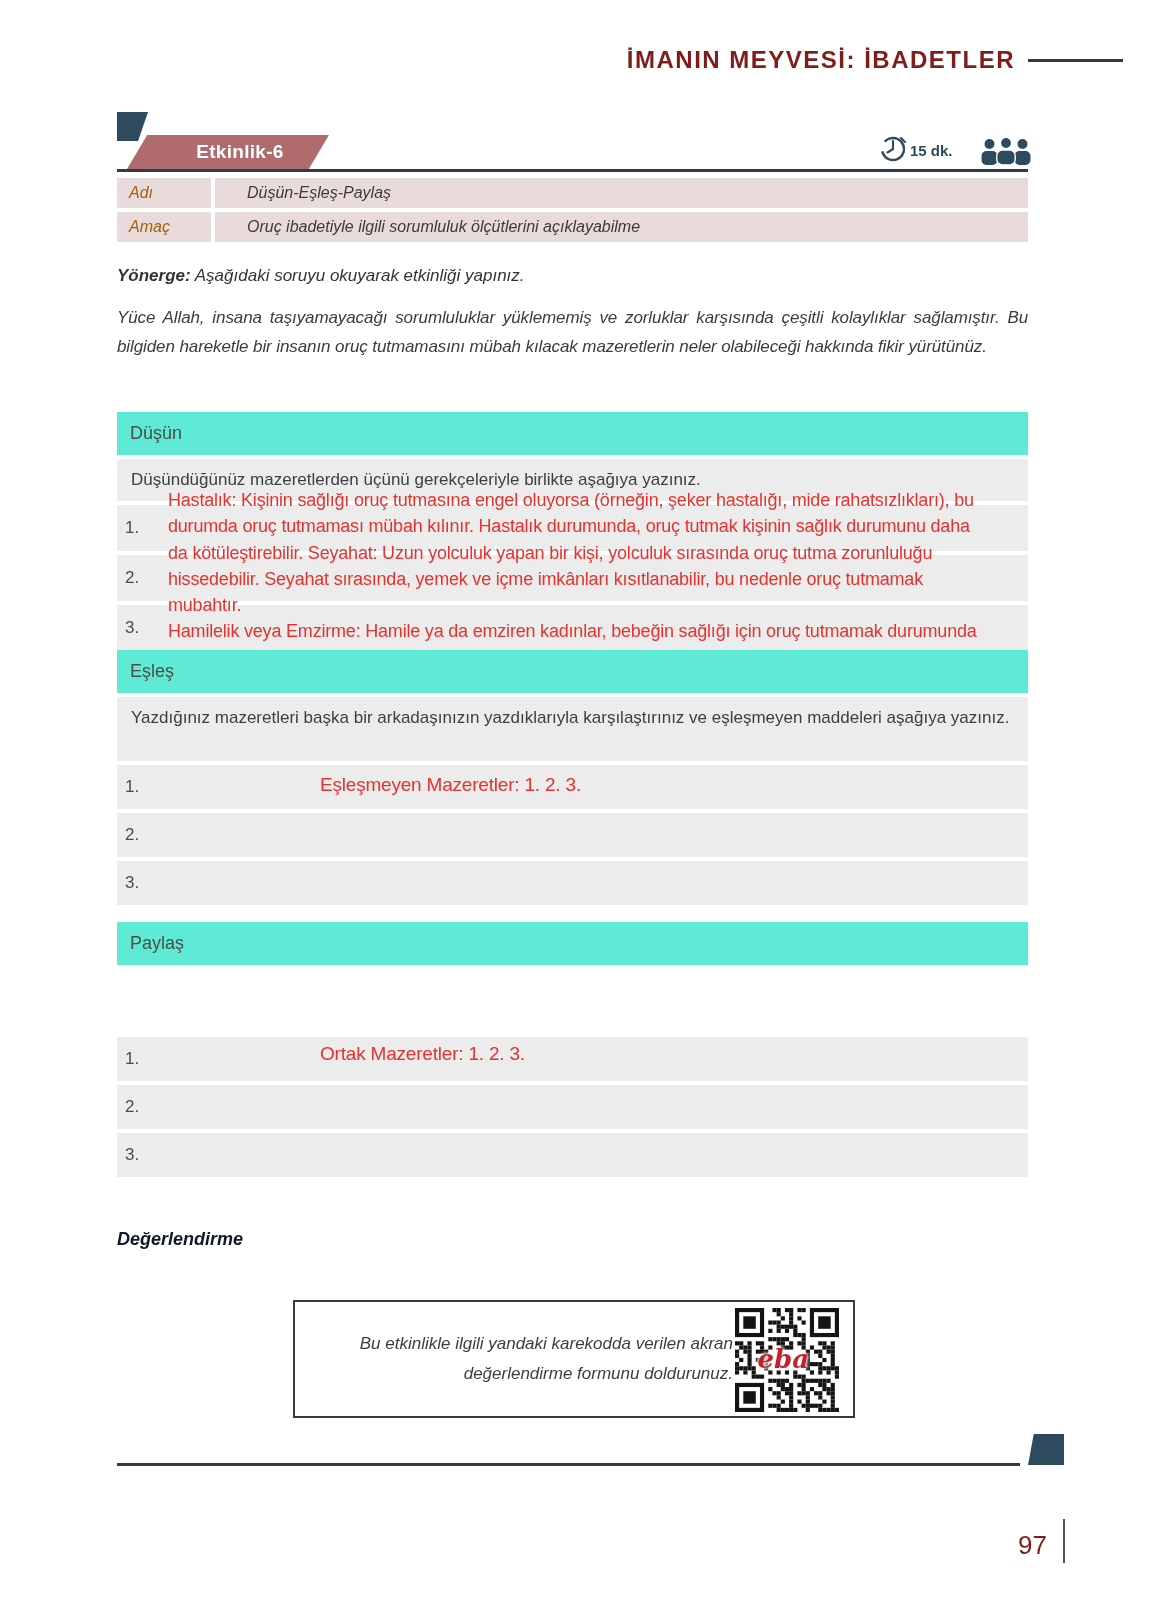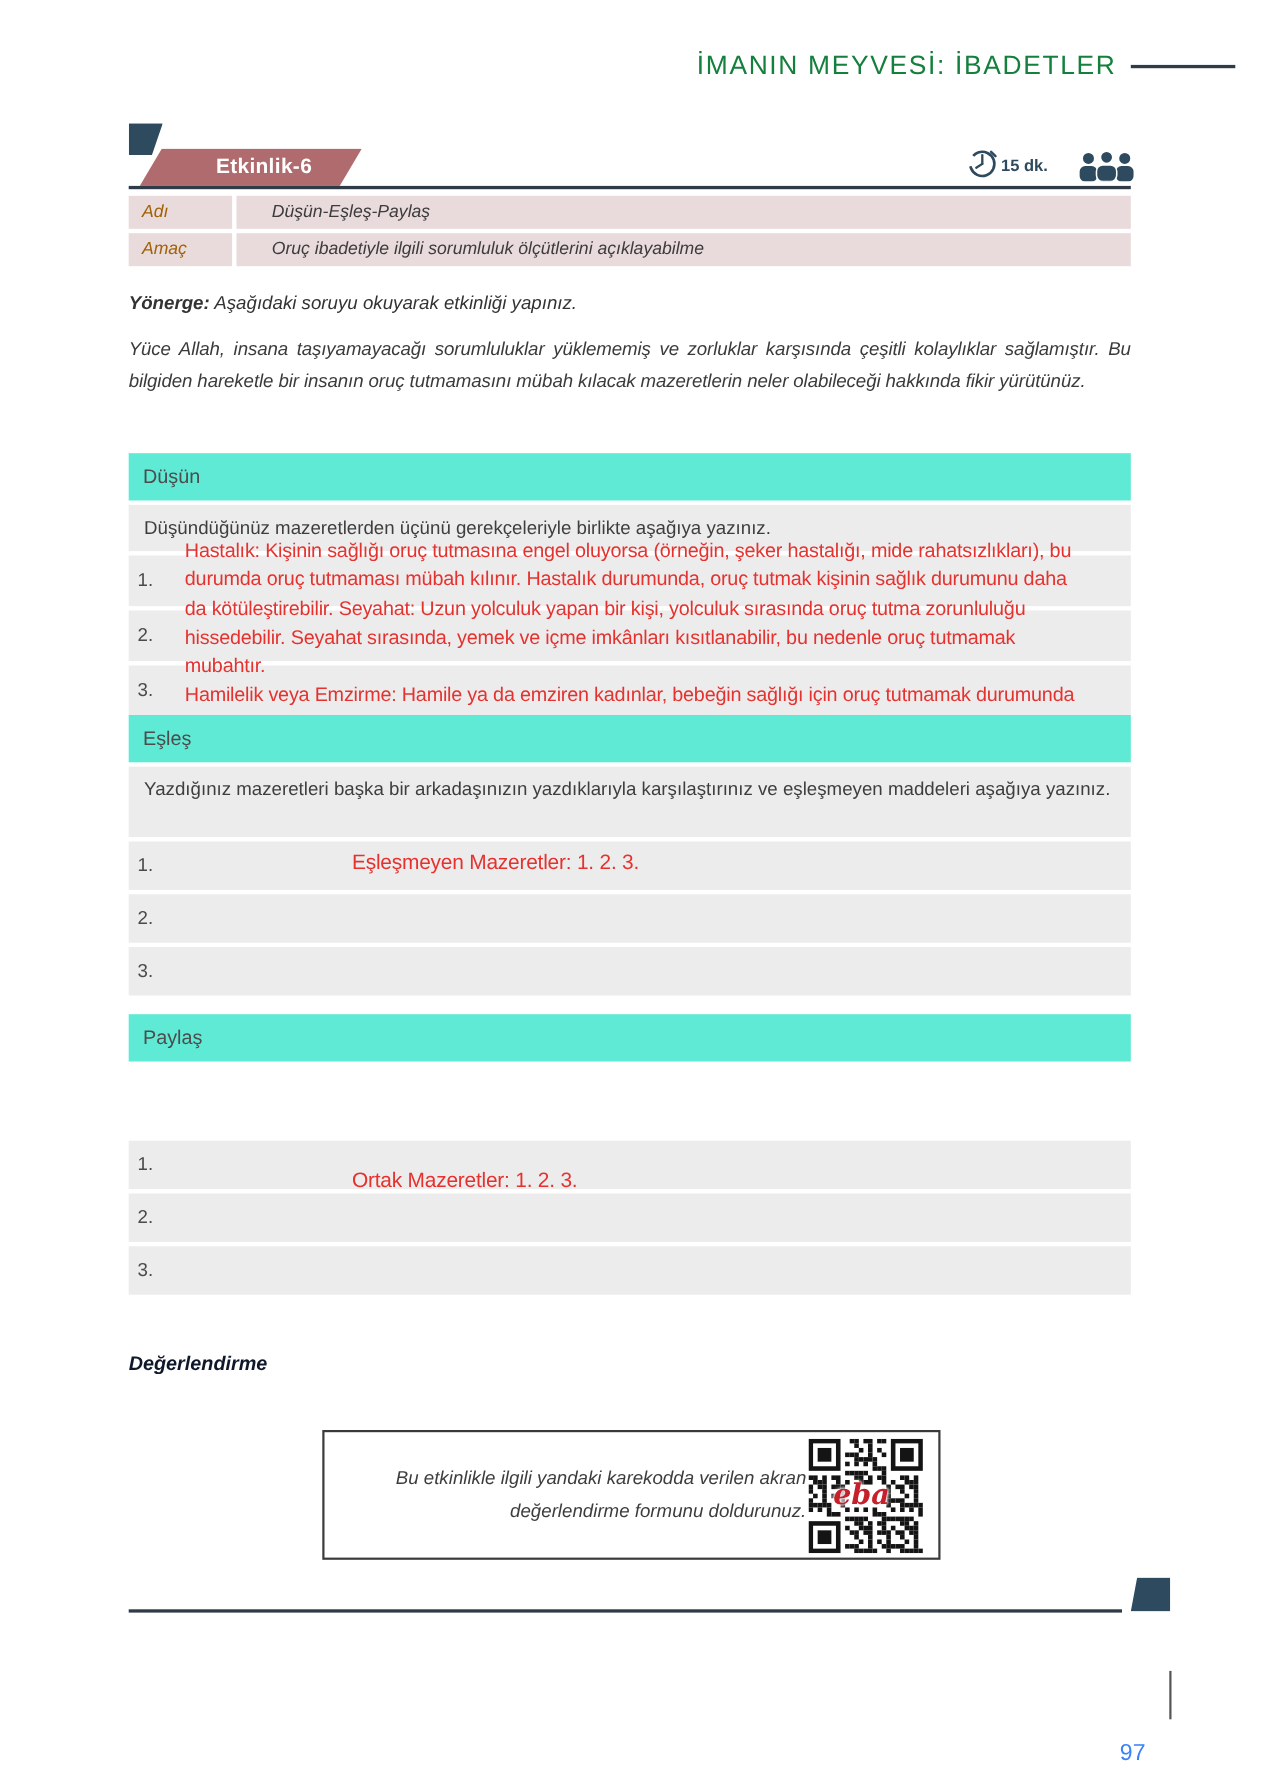--- a/index.html
+++ b/index.html
@@ -1,21 +1,21 @@
 <!DOCTYPE html>
 <html><head>
 <meta charset="utf-8">
 <style>
   html,body{margin:0;padding:0;background:#fff;}
   .page{position:relative;width:1151px;height:1624px;background:#ffffff;overflow:hidden;
         font-family:"Liberation Sans",sans-serif;color:#3c3c3c;}
 
   
   .chapter-title{position:absolute;top:46px;left:560px;width:455px;text-align:right;
-    font-size:24px;font-weight:normal;letter-spacing:1.5px;color:#15803d;}
+    font-size:24px;font-weight:bold;letter-spacing:1.5px;color:#7f1d1d;}
   .chapter-line{position:absolute;top:59px;left:1028px;width:95px;height:3px;background:#2f3b47;}
 
   .corner-sq{position:absolute;left:117px;top:112px;width:31px;height:29px;background:#2e4a5e;
     clip-path:polygon(0 0,100% 0,68% 100%,0 100%);}
   .badge{position:absolute;left:127px;top:135px;width:202px;height:34px;background:#b06b6e;
     clip-path:polygon(10% 0,100% 0,90% 100%,0 100%);
     display:flex;align-items:center;justify-content:center;}
   .badge span{color:#ffffff;font-size:19px;font-weight:bold;letter-spacing:.3px;margin-left:24px;}
   .rule-top{position:absolute;left:117px;top:169px;width:911px;height:3px;background:#2f3b47;}
 
@@ -42,40 +42,40 @@
     font-size:17px;color:#3e3e3e;padding:7px 14px;box-sizing:border-box;line-height:27px;}
   .numrow{position:absolute;left:117px;width:911px;background:#ececec;
     font-size:17px;color:#4a4a4a;box-sizing:border-box;padding-left:8px;}
 
   
   .hand{position:absolute;color:#e5322f;font-size:18px;font-weight:500;
     font-family:"Liberation Sans",sans-serif;letter-spacing:-0.2px;
     white-space:pre-line;line-height:26.3px;}
   .hand-lines{left:168px;top:487px;width:940px;}
   .hand-esles{left:320px;top:772px;font-size:19px;}
-  .hand-paylas{left:320px;top:1041px;font-size:19px;margin-top:20px;}
+  .hand-paylas{left:320px;top:1041px;font-size:19px;}
 
   .degerlendirme{position:absolute;left:117px;top:1229px;font-size:18px;font-weight:bold;
     font-style:italic;color:#0f172a;}
 
   
   .qrbox{position:absolute;left:293px;top:1300px;width:562px;height:118px;
     border:2px solid #3a3a3a;box-sizing:border-box;background:#fff;}
   .qrtext{position:absolute;left:58px;top:27px;width:380px;font-size:17px;font-style:italic;
     line-height:30px;color:#3d3d3d;text-align:right;}
   .qrcode{position:absolute;right:14px;top:6px;width:104px;height:104px;}
   .qrlogo{position:absolute;right:44px;top:42px;color:#c6202b;font-size:26px;font-weight:bold;
     font-style:italic;font-family:"DejaVu Serif",serif;
     text-shadow:0 0 3px #fff,0 0 3px #fff,0 0 5px #fff;}
 
   
   .footer-line{position:absolute;left:117px;top:1463px;width:903px;height:3px;background:#2f3b47;}
   .footer-trap{position:absolute;left:1028px;top:1434px;width:36px;height:31px;background:#2e4a5e;
     clip-path:polygon(16% 0,100% 0,100% 100%,0 100%);}
-  .pagenum{position:absolute;left:1018px;top:1582px;font-size:21px;color:#3b82f6;}
+  .pagenum{position:absolute;left:1018px;top:1530px;font-size:26px;color:#7f1d1d;}
   .pagebar{position:absolute;left:1063px;top:1519px;width:2px;height:44px;background:#555;}
 </style>
 </head>
 <body>
 
 <div class="page">
 
   <div class="chapter-title">İMANIN MEYVESİ: İBADETLER</div>
   <div class="chapter-line"></div>
 

